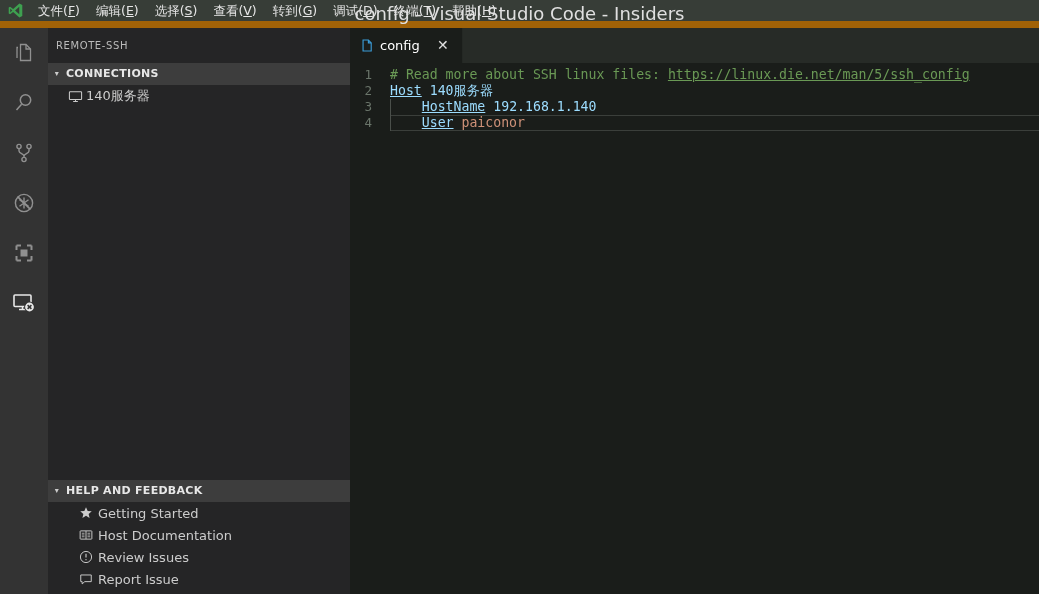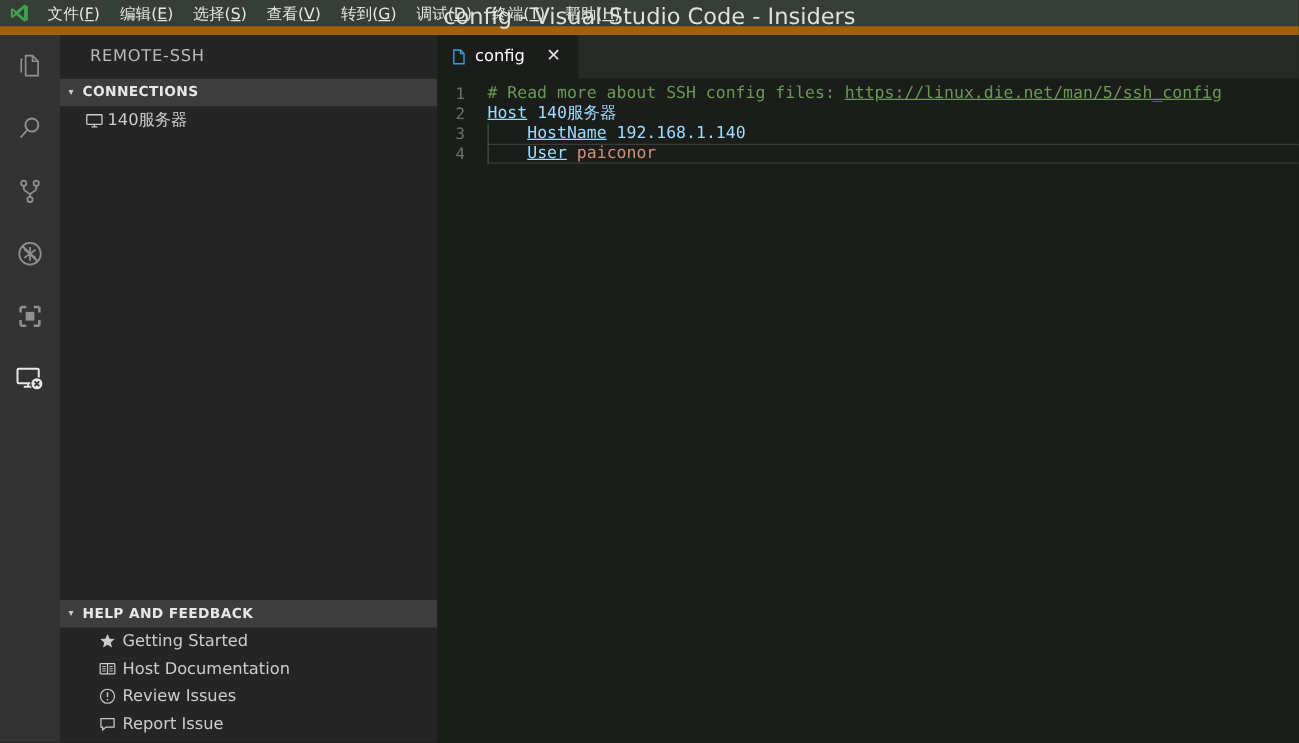--- a/index.html
+++ b/index.html
@@ -56,22 +56,22 @@
 
   
   .sidebar {
     position: absolute; top: 28px; left: 48px;
     width: 302px; height: 566px;
     background: #252526;
     display: flex; flex-direction: column;
   }
   .sidebar-title {
     height: 35px; line-height: 35px;
-    padding-left: 24px;
-    font-size: 13px; letter-spacing: .6px;
+    padding-left: 8px;
+    font-size: 10px; letter-spacing: .6px;
     color: #bbbbbb; text-transform: uppercase;
     flex: 0 0 auto;
   }
   .section-header {
     height: 22px; line-height: 22px;
     background: #3d3d3d;
     display: flex; align-items: center;
     font-size: 11px; font-weight: bold;
     color: #e7e7e7; letter-spacing: .3px;
     cursor: pointer;
@@ -340,21 +340,21 @@
       <span class="tab-label">config</span>
       <span class="tab-close">✕</span>
     </div>
   </div>
 
   <div class="editor">
     <div class="code">
 
       <div class="line">
         <span class="lnum">1</span>
-        <span class="lcontent"><span class="tok-comment"># Read more about SSH config files: </span><span class="tok-link">https://linux.die.net/man/5/ssh_config</span></span>
+        <span class="lcontent"><span class="tok-comment"># Read more about SSH linux files: </span><span class="tok-link">https://linux.die.net/man/5/ssh_config</span></span>
       </div>
 
       <div class="line">
         <span class="lnum">2</span>
         <span class="lcontent"><span class="tok-key">Host</span><span> </span><span class="tok-val">140服务器</span></span>
       </div>
 
       <div class="line">
         <span class="lnum">3</span>
         <span class="lcontent"><span class="guide" style="left:0"></span><span>    </span><span class="tok-key">HostName</span><span> </span><span class="tok-val">192.168.1.140</span></span>

